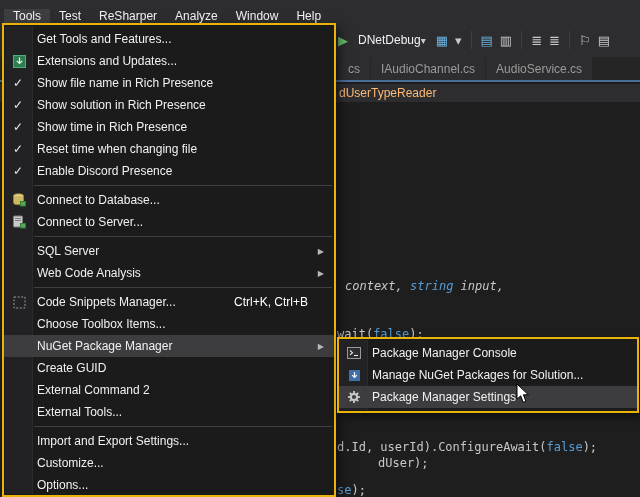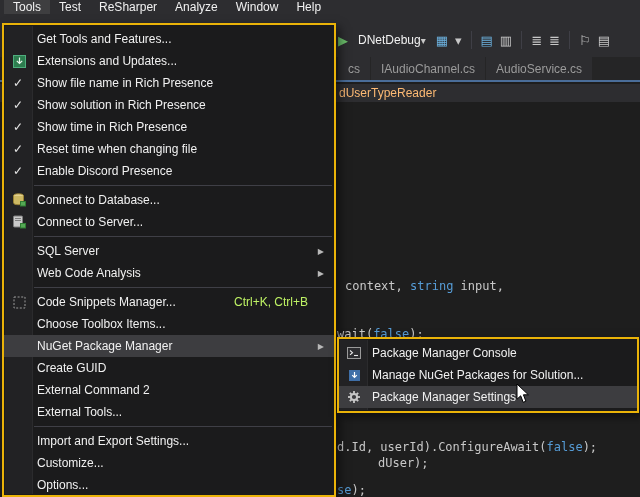--- a/index.html
+++ b/index.html
@@ -6,21 +6,21 @@
   html,body{width:640px;height:497px;background:#1e1e1e;overflow:hidden}
   body{font-family:"Liberation Sans",sans-serif;position:relative}
   .screen{position:absolute;left:0;top:0;width:640px;height:497px;overflow:hidden;background:#1e1e1e}
 
   
   .editor{position:absolute;inset:0;z-index:1}
   .code{position:absolute;font-family:"DejaVu Sans Mono","Liberation Mono",monospace;font-size:12px;white-space:pre;line-height:15px}
   .c-plain{color:#c8c8c8}
   .c-keyword{color:#569cd6}
 
-  .menubar{position:absolute;left:0;top:0;width:640px;height:23px;background:#2d2d30;display:flex;align-items:flex-start;padding-left:4px;font-size:12px;color:#f1f1f1;z-index:3}
+  .menubar{position:absolute;left:0;top:0;width:640px;height:23px;background:#2d2d30;display:flex;align-items:flex-end;padding-left:4px;font-size:12px;color:#f1f1f1;z-index:3}
   .mitem{padding:0 9px;display:flex;align-items:center;white-space:nowrap}
   .mitem.open{background:#3e3e40}
 
   .toolbar{position:absolute;left:0;top:23px;width:640px;height:34px;background:#2d2d30;z-index:3}
   .tb-items{position:absolute;left:338px;top:0;height:34px;display:flex;align-items:center;gap:7px}
   .tb-icon{font-size:13px;line-height:1}
   .tb-sep{width:1px;height:18px;background:#3f3f46;margin:0 2px}
   .tb-combo{display:flex;align-items:center;color:#f1f1f1;font-size:12px;padding:2px 3px}
   .tb-combo .chev{color:#c8c8c8;font-size:10px}
 
@@ -33,33 +33,33 @@
   
   .menu{position:absolute;background:#1b1b1c;border:2px solid #eab308;box-shadow:4px 4px 9px rgba(0,0,0,.5);padding:3px 0;z-index:10}
   .menu::before{content:"";position:absolute;left:1px;top:1px;bottom:1px;width:27px;background:#222224;border-right:1px solid #2b2b2d}
   .tools-menu{left:2px;top:23px;width:334px;height:474px;overflow:hidden}
   .nuget-submenu{left:337px;top:337px;width:302px}
   .menu-item{position:relative;height:22px;display:flex;align-items:center;color:#f1f1f1;font-size:12px;padding-left:33px;padding-right:8px;white-space:nowrap}
   .menu-item.hl{background:#3d3d40}
   .mi-check{position:absolute;left:9px;top:50%;transform:translateY(-50%);color:#e4e4e4;font-size:12px}
   .mi-icon{position:absolute;left:7px;top:50%;transform:translateY(-50%);width:16px;height:14px;display:flex;align-items:center;justify-content:center}
   .mi-label{flex:1 1 auto;overflow:hidden}
-  .mi-shortcut{margin-left:24px;margin-right:18px;color:#bef264}
+  .mi-shortcut{margin-left:24px;margin-right:18px;color:#ffffff}
   .mi-arrow{position:absolute;right:10px;top:50%;transform:translateY(-50%);font-size:8px;color:#b8b8b8}
   .menu-sep{height:1px;background:#3f3f46;margin:3px 2px 3px 30px;position:relative}
 
   .cursor{position:absolute;left:516px;top:383px;z-index:30;pointer-events:none}
 </style>
 </head>
 <body>
 
 <div class="screen">
 
   <div class="editor">
-      <div class="code" style="left: 345px; top: 279px;"><span class="c-plain">context, </span><span class="c-keyword">string</span><span class="c-plain"> input,</span></div>
+      <div class="code" style="left: 345px; top: 279px; font-style: italic;"><span class="c-plain">context, </span><span class="c-keyword">string</span><span class="c-plain"> input,</span></div>
       <div class="code" style="left: 337px; top: 327px;"><span class="c-plain">wait(</span><span class="c-keyword">false</span><span class="c-plain">);</span></div>
       <div class="code" style="left: 337px; top: 440px;"><span class="c-plain">d.Id, userId).ConfigureAwait(</span><span class="c-keyword">false</span><span class="c-plain">);</span></div>
       <div class="code" style="left: 337px; top: 456px; padding-left: 41px;"><span class="c-plain">dUser);</span></div>
       <div class="code" style="left: 337px; top: 483px;"><span class="c-keyword">se</span><span class="c-plain">);</span></div>
     </div>
 
   <div class="menubar">
       <div class="mitem open">Tools</div>
       <div class="mitem">Test</div>
       <div class="mitem">ReSharper</div>

